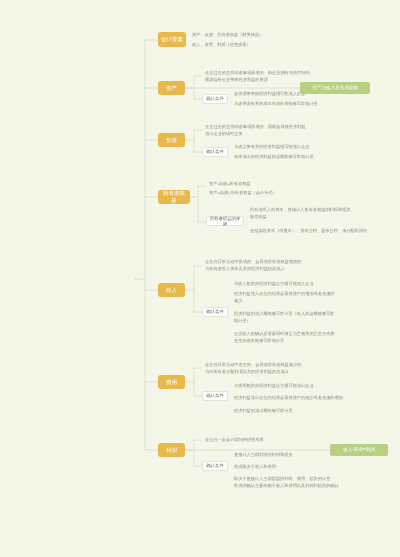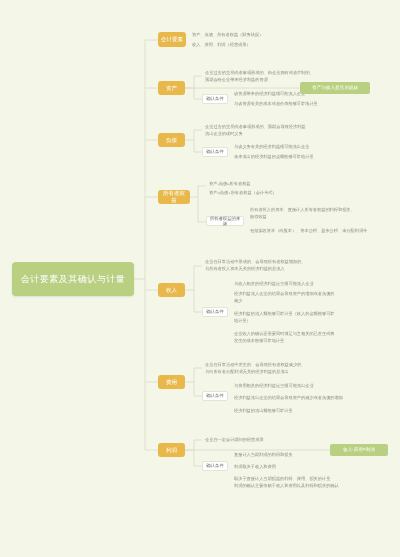--- a/index.html
+++ b/index.html
@@ -122,23 +122,20 @@
       <path d="M185,450 L194,450"></path>
       <path d="M194,440 L194,466"></path>
       <path d="M194,440 L202,440"></path>
       <path d="M194,466 L202,466"></path>
 
       <path d="M185,88 L300,88"></path>
       <path d="M185,450 L330,450"></path>
     </g>
   </svg>
 
-  <div class="node root">
-    <span>会计要素及其确认与计量</span>
-  </div>
 
   <div class="node lvl2" style="left:158px;top:32px;width:28px;height:15px;">
     <span>会计要素</span>
   </div>
   <div class="node leaf" style="left:190px;top:31px;width:130px;height:8px;">
     <span>资产、负债、所有者权益（财务状况）</span>
   </div>
   <div class="node leaf" style="left:190px;top:41px;width:130px;height:8px;">
     <span>收入、费用、利润（经营成果）</span>
   </div>

